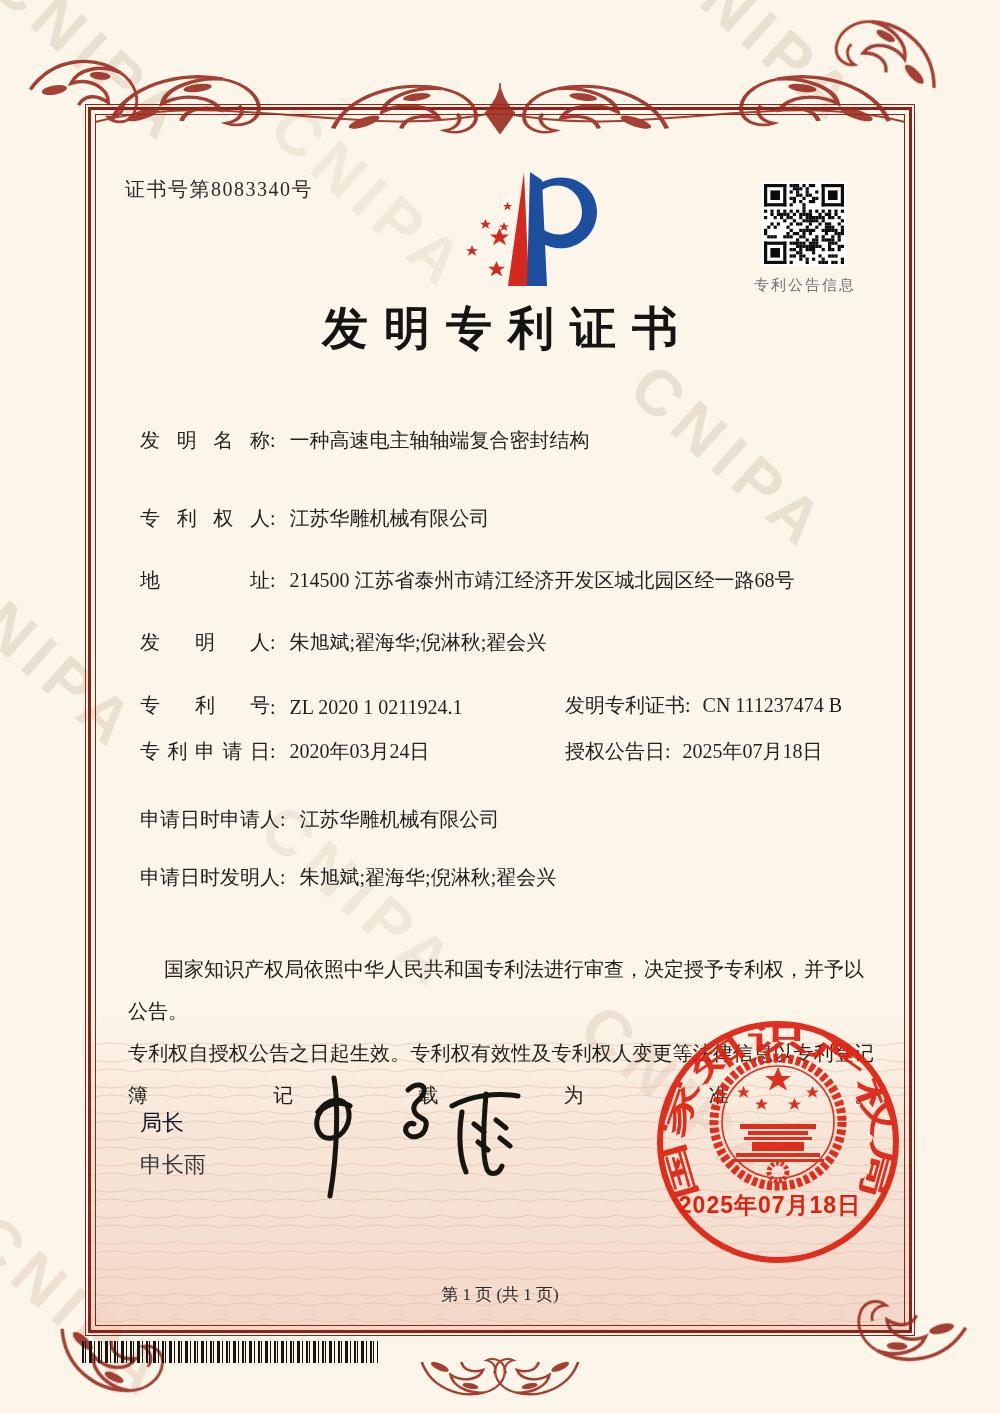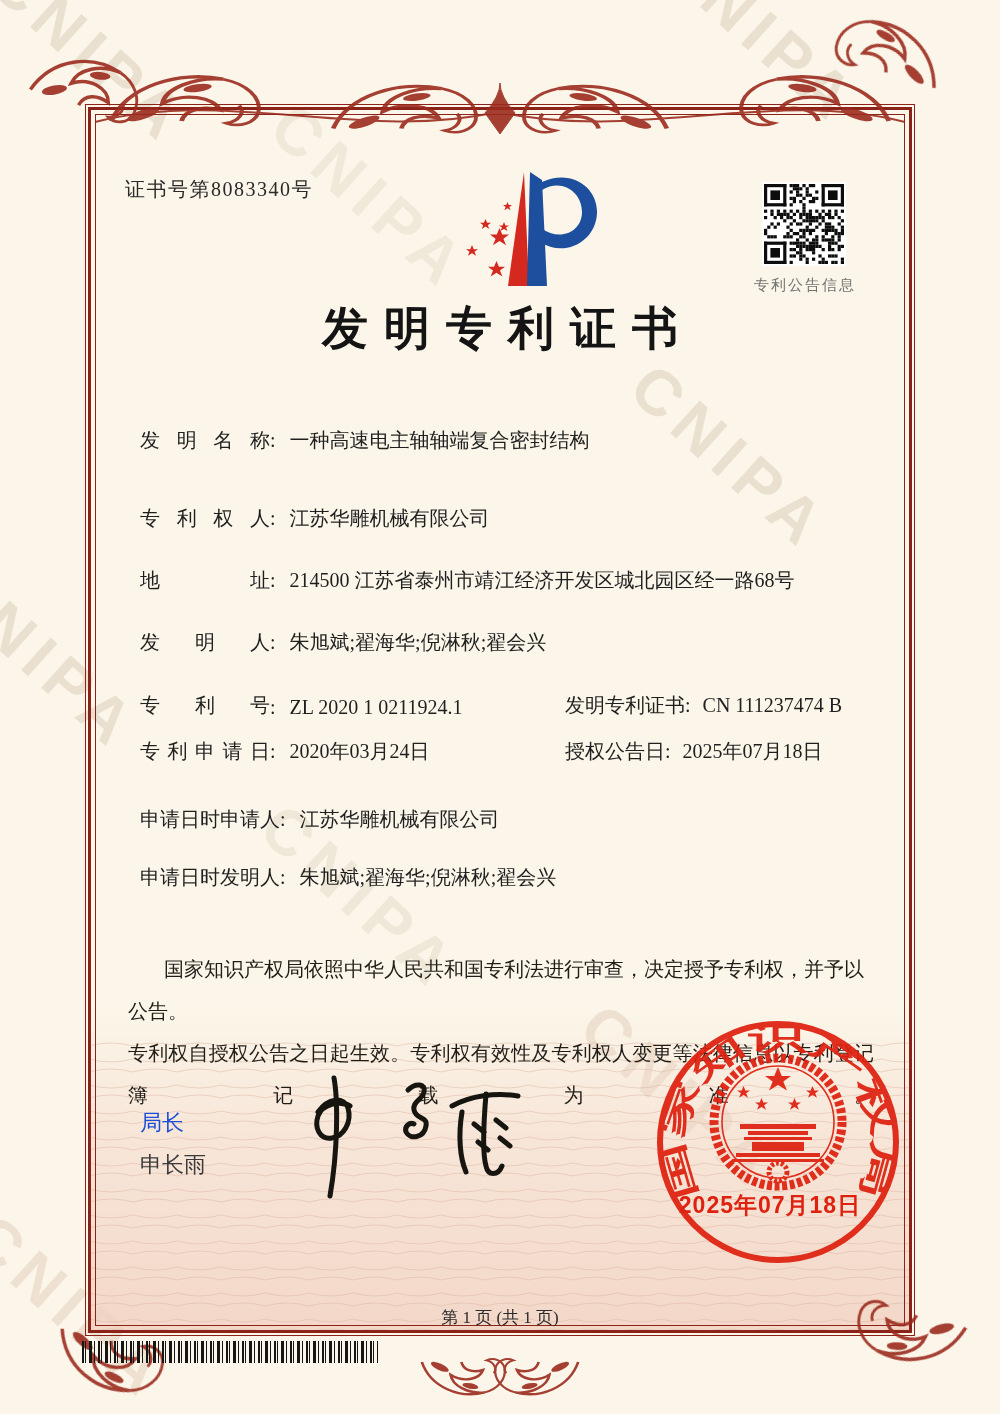--- a/index.html
+++ b/index.html
@@ -27,29 +27,29 @@
   .colon{margin-right:14px;}
   .pair2{position:absolute;left:425px;top:0;}
   .pair2 .colon{margin-right:12px;}
   
   .body-par{position:absolute;left:128px;top:948px;width:746px;font-size:20px;line-height:42px;color:#201d18;}
   .body-par .l1{text-indent:1.8em;}
   .body-par .l2{text-align:justify;text-align-last:justify;}
   
   .bottom-tint{position:absolute;left:89px;right:89px;top:1010px;bottom:82px;pointer-events:none;
       background:linear-gradient(180deg,rgba(243,214,200,0) 0%,rgba(243,213,198,0.45) 35%,rgba(241,208,192,0.8) 100%);}
-  .sign-title{position:absolute;left:140px;top:1108px;font-size:22px;color:#1d4ed8;
+  .sign-title{position:absolute;left:140px;top:1108px;font-size:22px;color:#0f172a;
               font-family:"Liberation Sans",sans-serif;}
   .sign-name{position:absolute;left:140px;top:1150px;font-size:22px;color:#3a3a3a;
              font-family:Liberation Serif, serif;}
   .signature{position:absolute;left:285px;top:1065px;width:260px;height:140px;}
   .seal{position:absolute;left:650px;top:1016px;width:256px;height:256px;}
   .seal-date{position:absolute;left:660px;top:1190px;width:220px;text-align:center;font-size:23px;
              font-weight:bold;color:#df2110;font-family:"Liberation Sans",sans-serif;letter-spacing:1px;}
-  .page-info{position:absolute;left:0;top:1283px;width:100%;text-align:center;font-size:17px;color:#2a2a2a;margin-top:23px;}
+  .page-info{position:absolute;left:0;top:1283px;width:100%;text-align:center;font-size:17px;color:#2a2a2a;}
   .barcode{position:absolute;left:82px;top:1341px;width:296px;height:22px;
       background:repeating-linear-gradient(90deg,#161616 0 2px,transparent 2px 3px,#161616 3px 4px,
                  transparent 4px 7px,#161616 7px 10px,transparent 10px 12px,#161616 12px 13px,transparent 13px 16px);}
   .waves{position:absolute;left:89px;top:1040px;pointer-events:none;}
   .ornaments{position:absolute;left:0;top:0;pointer-events:none;}
 </style>
 </head>
 <body>
 
 <div class="page">

